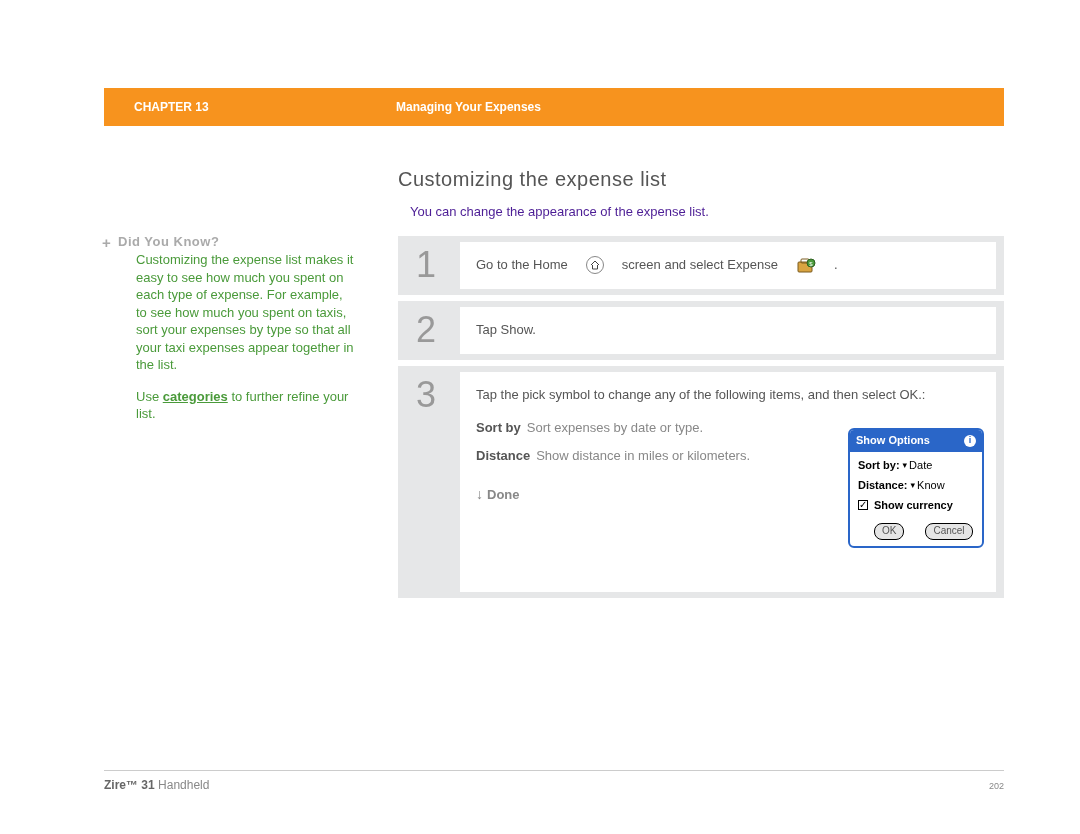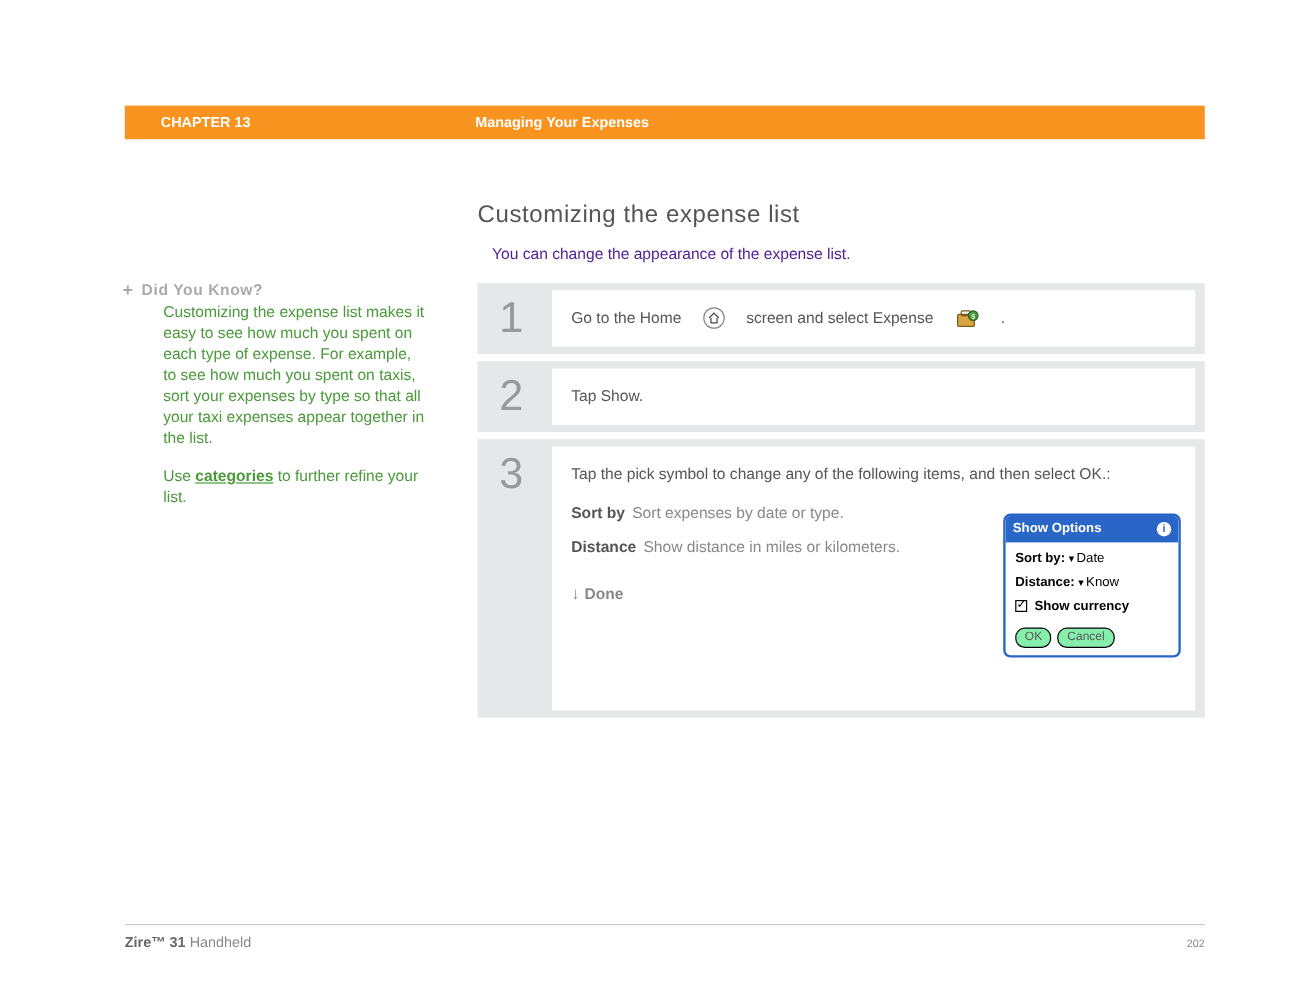--- a/index.html
+++ b/index.html
@@ -1,17 +1,17 @@
 <!DOCTYPE html>
 <html><head>
 <meta charset="utf-8">
 <style>
 * { box-sizing: border-box; margin: 0; padding: 0; }
 body { font-family: Arial, Helvetica, sans-serif; background: #fff; width: 1080px; height: 834px; position: relative; }
-.header-bar { position: absolute; top: 88px; left: 104px; width: 900px; height: 28px; background: #f7931e; display: flex; align-items: center; color: #fff; font-size: 12px; font-weight: bold; }
+.header-bar { position: absolute; top: 88px; left: 104px; width: 900px; height: 38px; background: #f7931e; display: flex; align-items: center; color: #fff; font-size: 12px; font-weight: bold; }
 .chapter-label { position: absolute; left: 30px; }
 .section-label { position: absolute; left: 292px; }
 .page-title { position: absolute; top: 168px; left: 398px; font-size: 20px; font-weight: 300; color: #555; letter-spacing: 0.5px; }
 .page-intro { position: absolute; top: 204px; left: 410px; font-size: 13px; color: #4c1d95; }
 .sidebar { position: absolute; top: 234px; left: 118px; width: 238px; font-size: 13px; color: #999; }
 .dyk-head { font-weight: bold; color: #aaa; font-size: 13px; letter-spacing: 0.5px; position: relative; }
 .plus-icon { position: absolute; left: -16px; top: 0; color: #aaa; font-weight: bold; font-size: 15px; }
 .dyk-body { margin-left: 18px; margin-top: 2px; line-height: 1.35; }
 .dyk-body span { color: #4a9a3a; }
 .dyk-link { margin-left: 18px; margin-top: 14px; line-height: 1.35; color: #4a9a3a; }
@@ -23,32 +23,32 @@
 .step1-body { display: flex; align-items: center; gap: 16px; flex-wrap: wrap; }
 .inline-icon-home { display: inline-flex; width: 18px; height: 18px; border: 1px solid #888; border-radius: 50%; align-items: center; justify-content: center; font-size: 10px; color: #444; vertical-align: middle; margin: 0 2px; }
 .inline-icon-expense { display: inline-block; width: 20px; height: 18px; vertical-align: middle; margin: 0 2px; position: relative; }
 .exp-svg { width: 20px; height: 18px; }
 .step3-main { margin-bottom: 14px; }
 .option-row { margin-bottom: 10px; max-width: 290px; }
 .opt-label { font-weight: bold; color: #555; }
 .opt-desc { color: #888; margin-left: 6px; }
 .done-row { margin-top: 18px; font-weight: bold; color: #888; font-size: 13px; }
 .done-arrow { display: inline-block; margin-right: 4px; font-size: 14px; }
-.show-options-box { position: absolute; top: 56px; right: 12px; width: 148px; border: 2px solid #2a66c8; border-radius: 6px; background: #fff; font-family: Arial, sans-serif; font-size: 11px; overflow: hidden; }
+.show-options-box { position: absolute; top: 56px; right: 12px; width: 136px; border: 2px solid #2a66c8; border-radius: 6px; background: #fff; font-family: Arial, sans-serif; font-size: 11px; overflow: hidden; }
 .so-title { background: #2a66c8; color: #fff; padding: 3px 6px; display: flex; justify-content: space-between; align-items: center; font-weight: bold; font-size: 11px; }
 .so-info { width: 12px; height: 12px; border-radius: 50%; background: #fff; color: #2a66c8; display: flex; align-items: center; justify-content: center; font-size: 9px; font-weight: bold; }
 .so-body { padding: 6px 8px; color: #000; }
 .so-line { margin-bottom: 4px; display: flex; align-items: center; gap: 3px; font-size: 11px; }
 .so-label { font-weight: bold; }
 .so-dd { display: inline-flex; align-items: center; gap: 2px; }
 .so-dd::before { content: "▾"; font-size: 9px; }
 .so-check { display: inline-block; width: 10px; height: 10px; border: 1px solid #000; position: relative; margin-right: 3px; }
 .so-check::after { content: "✓"; position: absolute; top: -3px; left: 0; font-size: 10px; }
 .so-buttons { padding: 0 8px 6px; display: flex; gap: 5px; }
-.so-btn { border: 1px solid #000; border-radius: 8px; padding: 0 7px; font-size: 10px; background: #86efac; }
+.so-btn { border: 1px solid #000; border-radius: 8px; padding: 0 7px; font-size: 10px; background: #e5e5e5; margin-left: 16px; }
 .footer-line { position: absolute; left: 104px; top: 770px; width: 900px; border-top: 1px solid #ccc; }
 .footer-left { position: absolute; left: 104px; top: 778px; font-size: 12px; color: #888; }
 .footer-left b { color: #666; font-weight: bold; }
 .footer-right { position: absolute; right: 76px; top: 781px; font-size: 9px; color: #888; }
 .step3-container { position: relative; min-height: 220px; }
 </style>
 </head>
 <body>
 
 <div class="header-bar">

